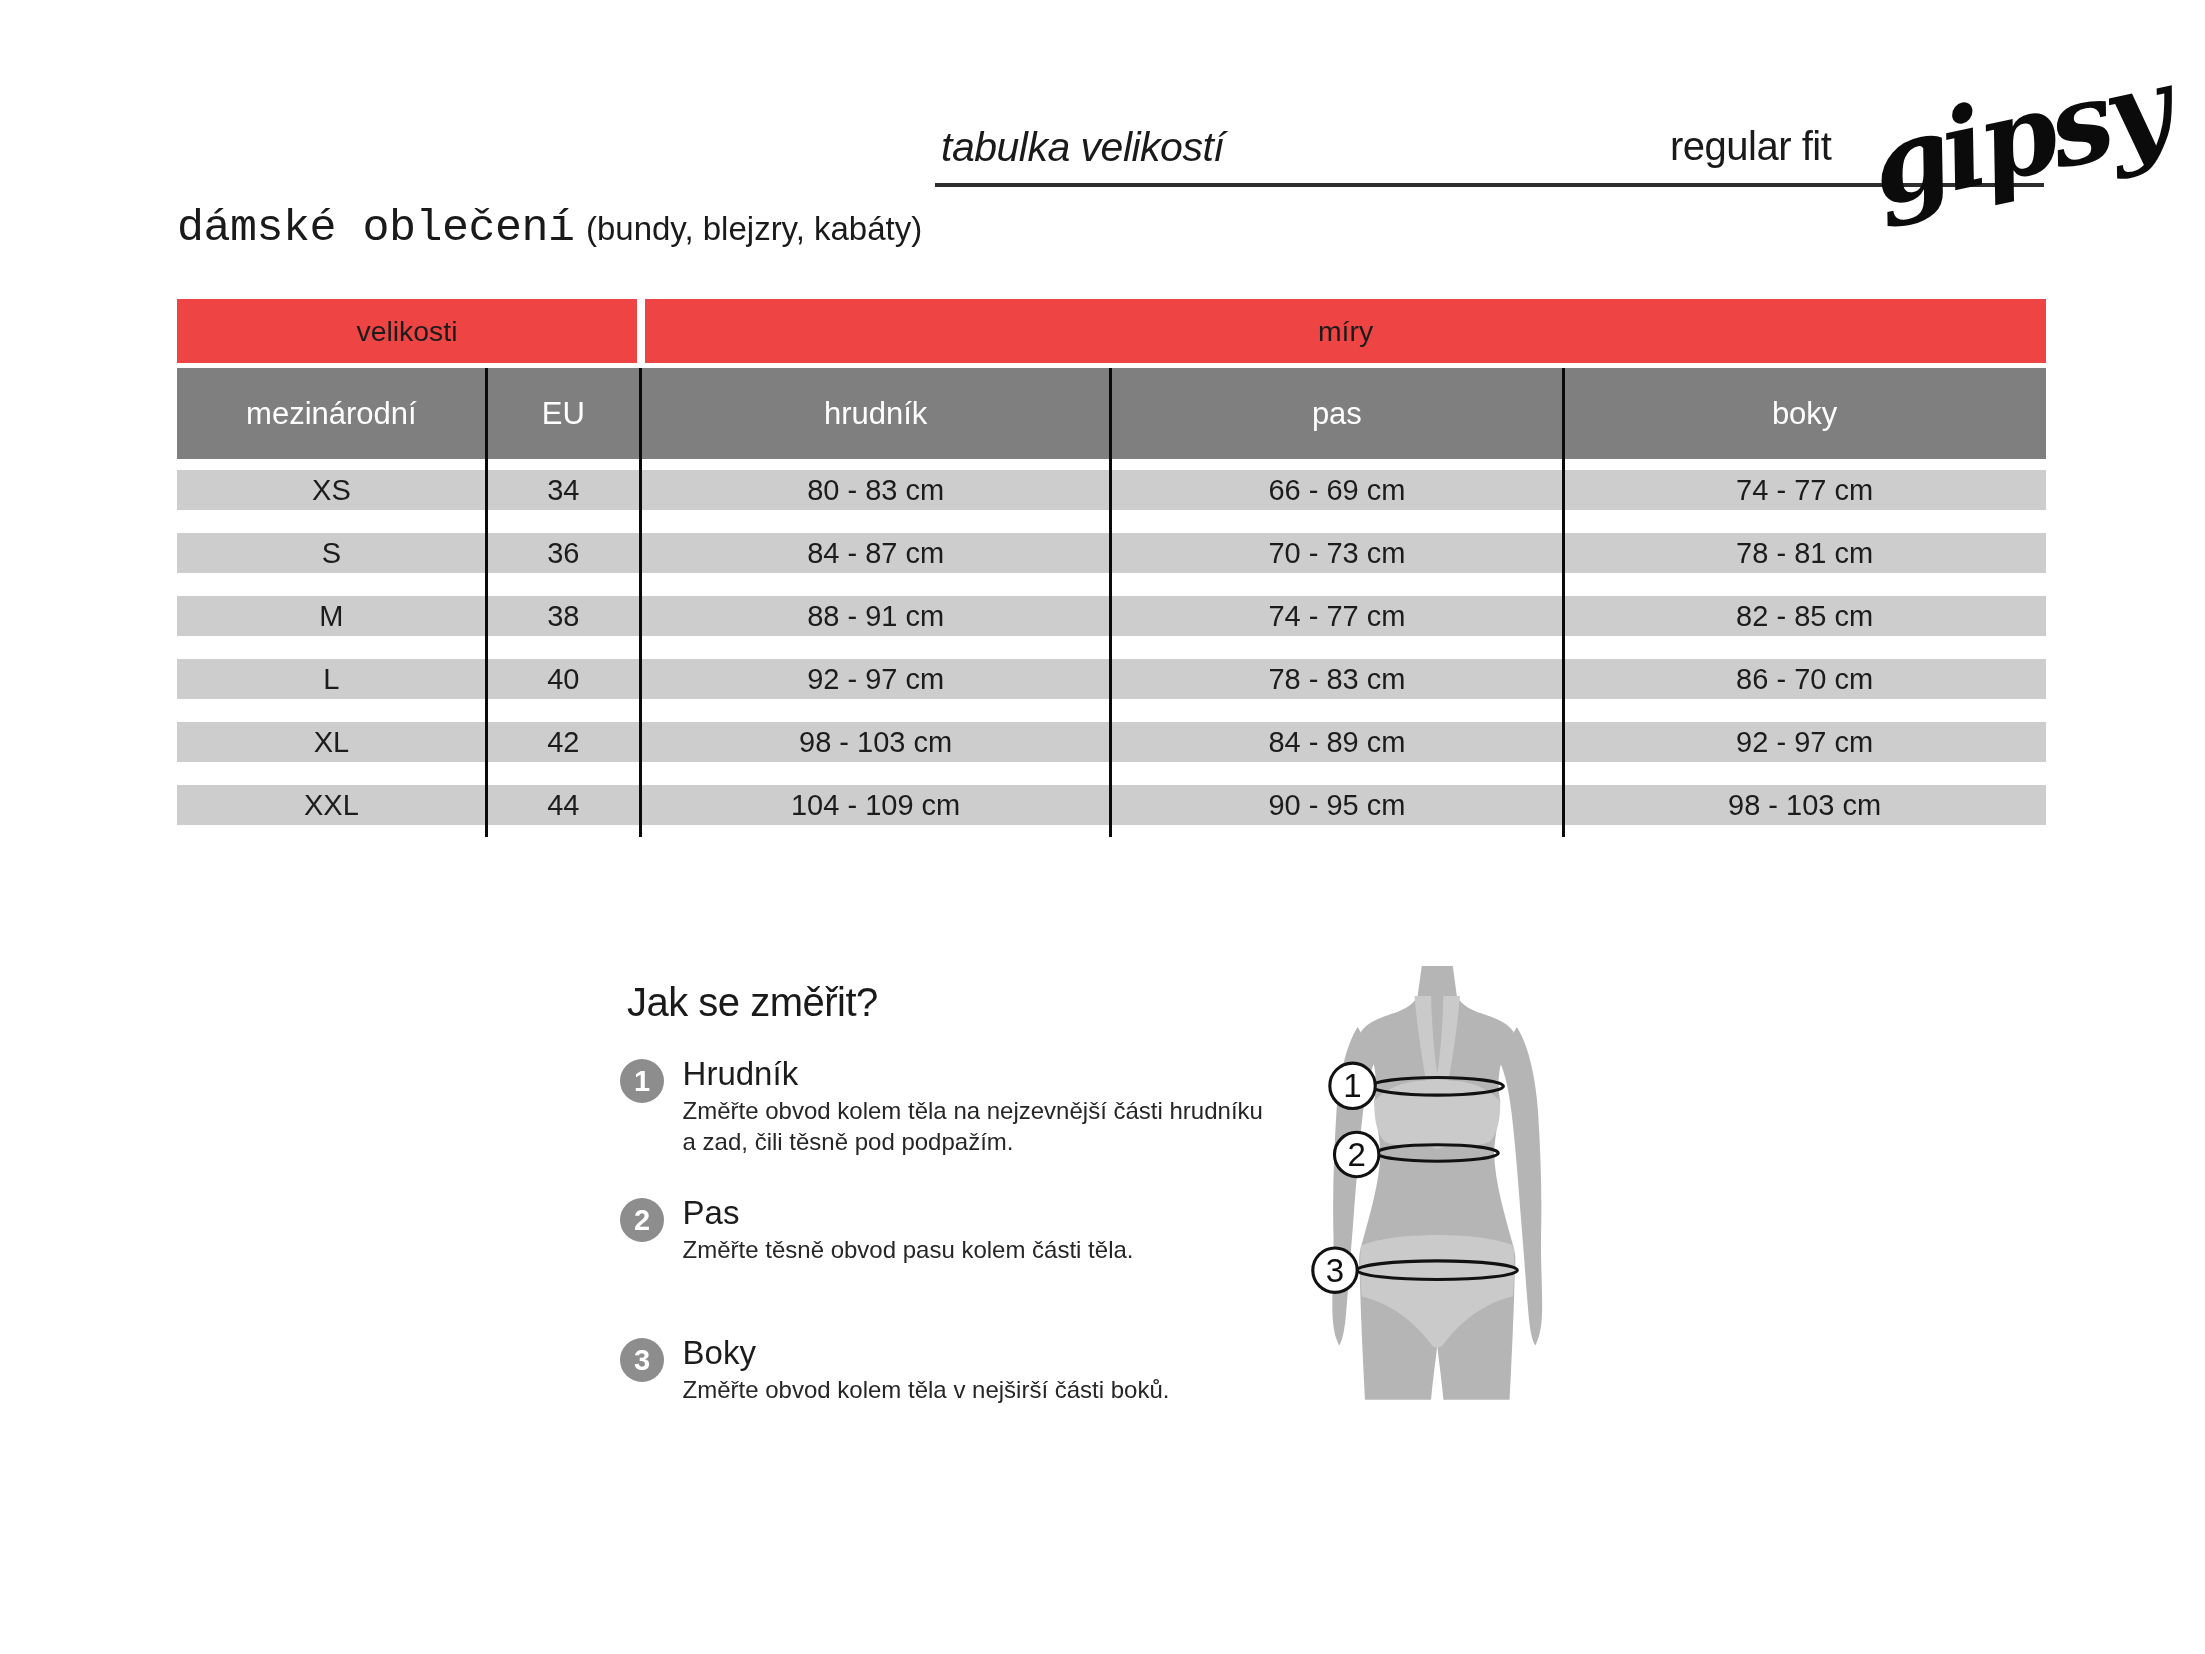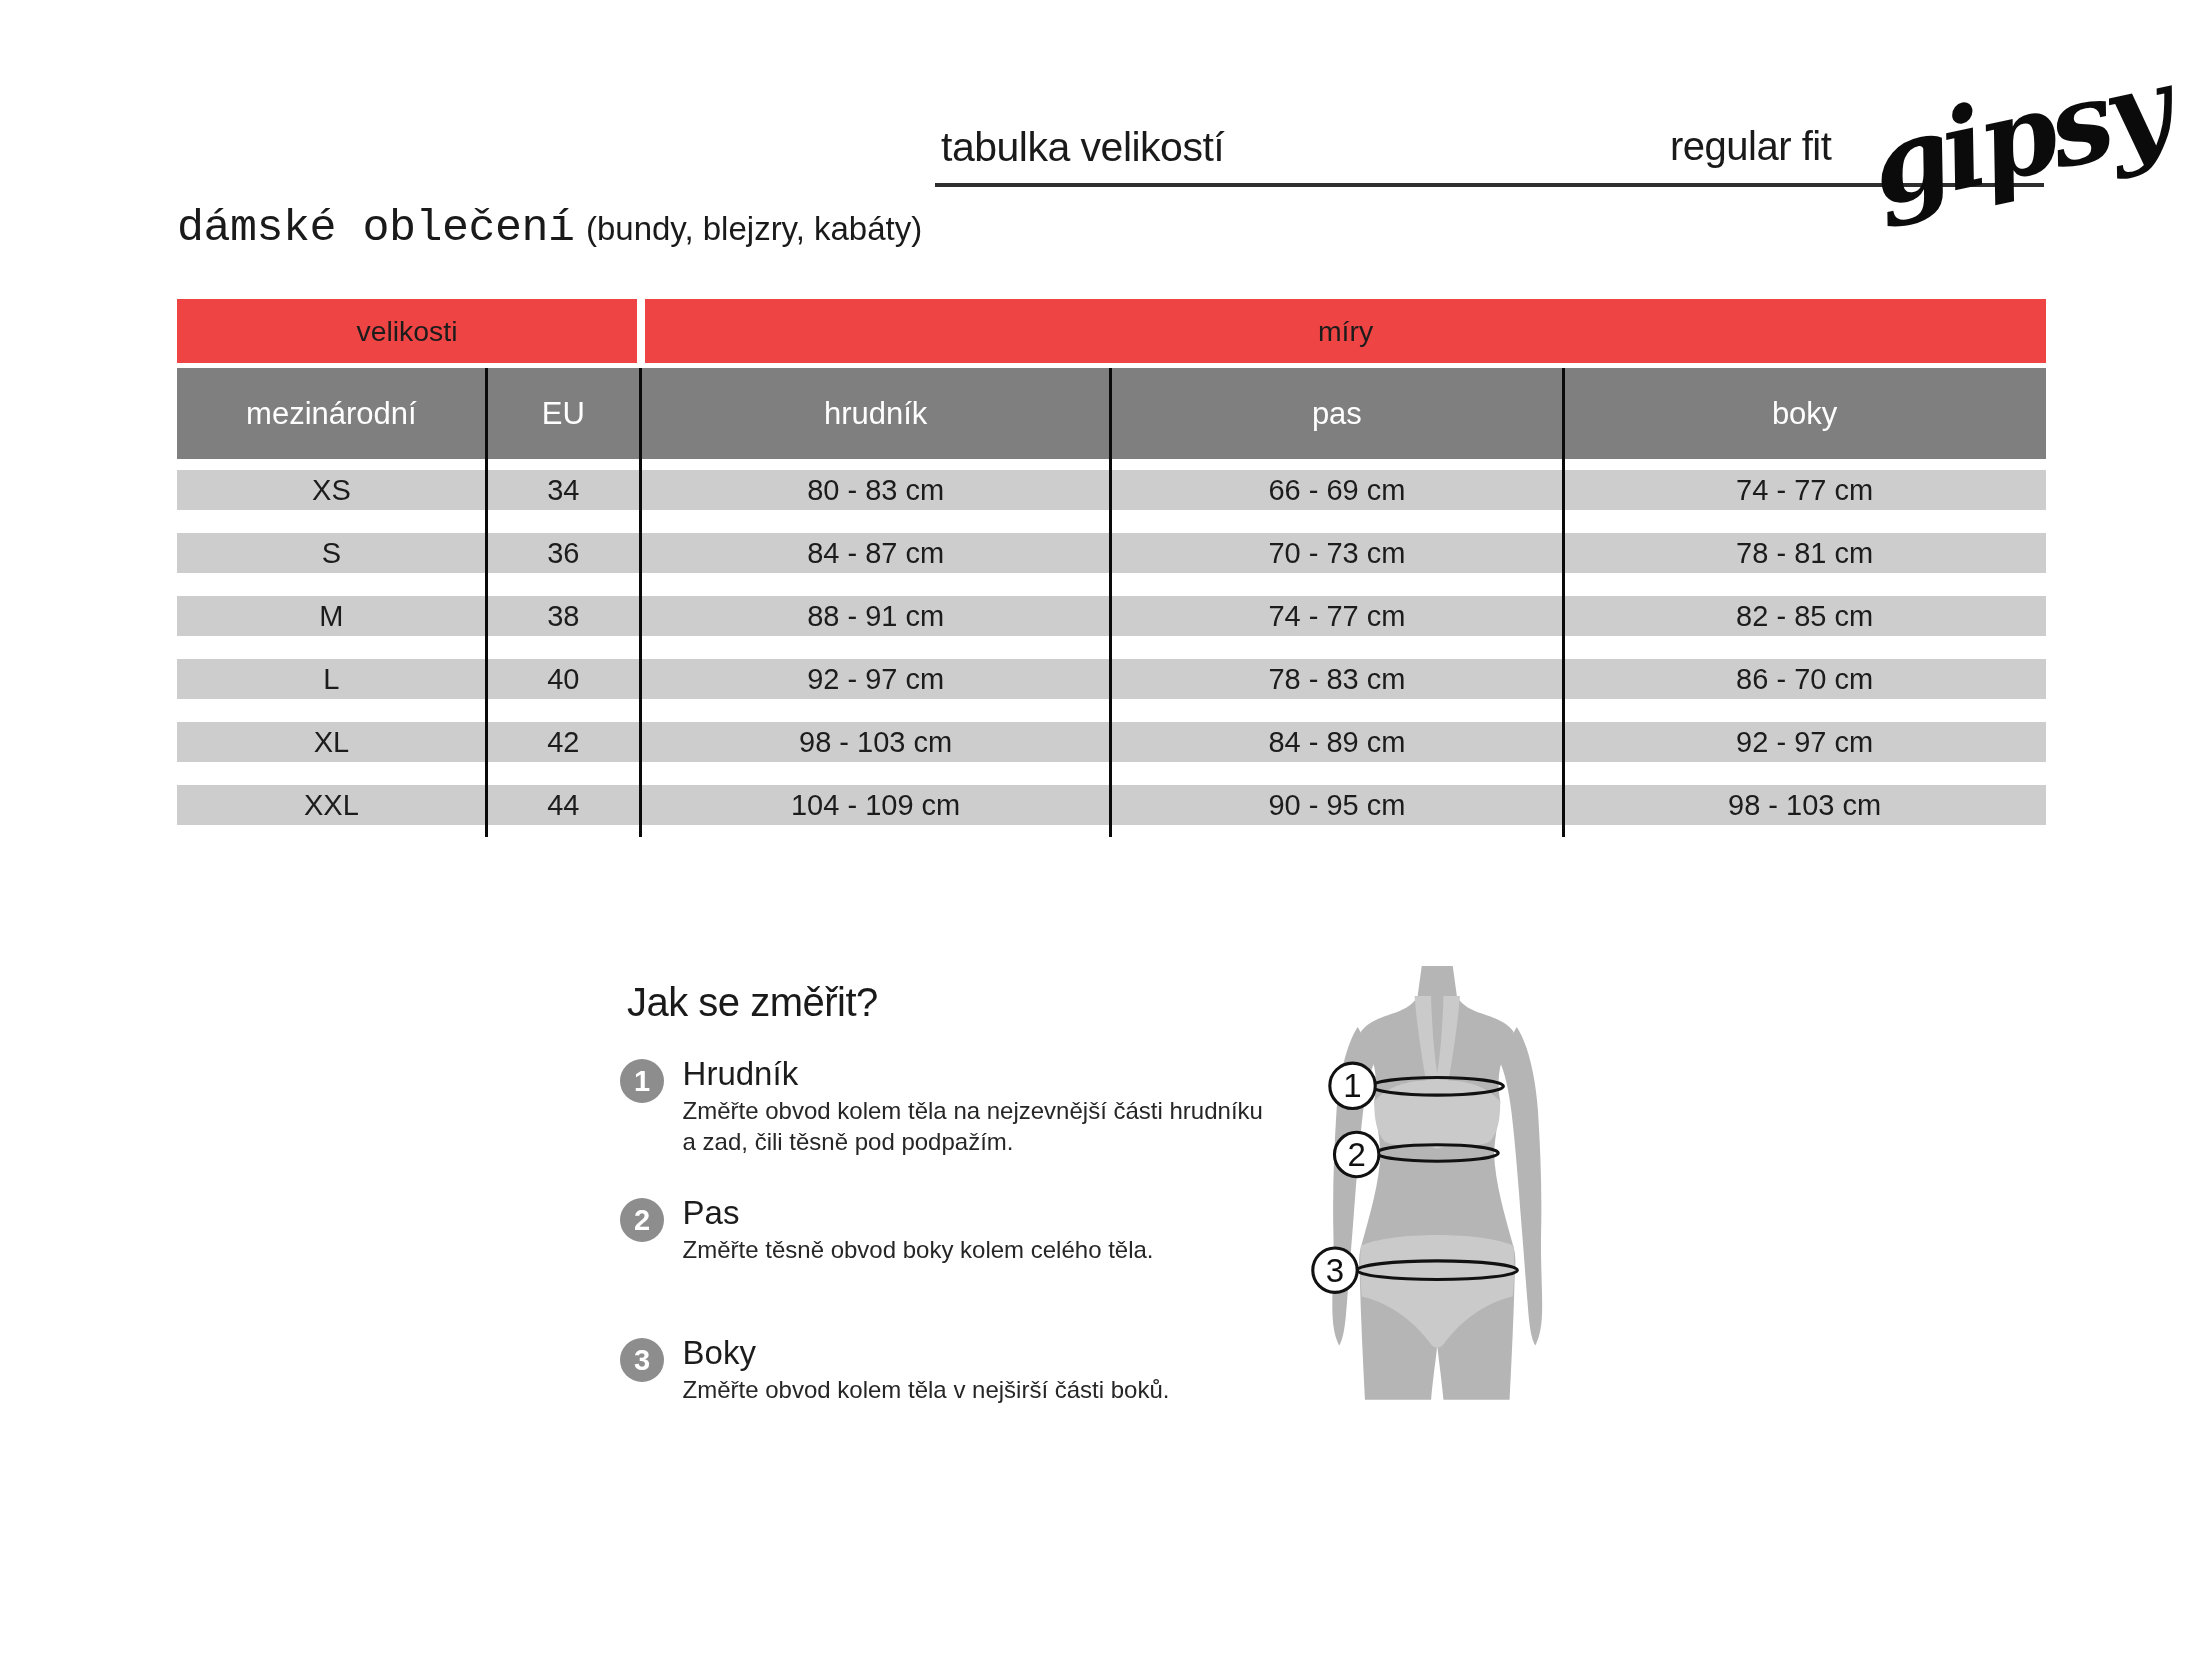--- a/index.html
+++ b/index.html
@@ -1,21 +1,21 @@
 <!DOCTYPE html>
 <html style="font-size:8.3px"><head>
 <meta charset="utf-8">
 <style>
   html,body{margin:0;padding:0;background:#ffffff;}
   #page{
     position:relative;width:2205px;height:1654px;background:#ffffff;overflow:hidden;
     font-family:"Liberation Sans", sans-serif;color:#1c1c1c;
   }
   
-  .hdr-title{position:absolute;left:941px;top:124px;font-size:41px;letter-spacing:-0.5px;color:#1a1a1a;}
+  .hdr-title{position:absolute;left:941px;top:124px;font-size:41px;letter-spacing:-0.5px;color:#1a1a1a;font-style:italic;}
   .hdr-fit{position:absolute;left:1670px;top:124px;font-size:40px;letter-spacing:-0.5px;color:#1a1a1a;}
   .hdr-rule{position:absolute;left:935px;top:183px;width:1109px;height:4.1px;background:#2e2e2e;z-index:1;}
   .hdr-logo{
     position:absolute;left:1871px;top:50px;width:238px;height:196px;z-index:2;
     font-family:"DejaVu Serif", serif;font-style:italic;font-weight:bold;
     font-size:111px;line-height:186px;text-align:center;color:#0b0b0b;
     transform:rotate(-12deg);letter-spacing:-5.2px;
   }
   
   .cat{position:absolute;left:177px;top:203px;white-space:nowrap;}
@@ -137,21 +137,21 @@
       <div class="step-desc">Změřte obvod kolem těla na nejzevnější části hrudníku a zad, čili těsně pod podpažím.</div>
     </div>
   </div>
 
   <div class="step s1">
     <div class="badge">
       <span>2</span>
     </div>
     <div class="step-text">
       <div class="step-label">Pas</div>
-      <div class="step-desc">Změřte těsně obvod boky kolem celého těla.</div>
+      <div class="step-desc">Změřte těsně obvod pasu kolem části těla.</div>
     </div>
   </div>
 
   <div class="step s2">
     <div class="badge">
       <span>3</span>
     </div>
     <div class="step-text">
       <div class="step-label">Boky</div>
       <div class="step-desc">Změřte obvod kolem těla v nejširší části boků.</div>

